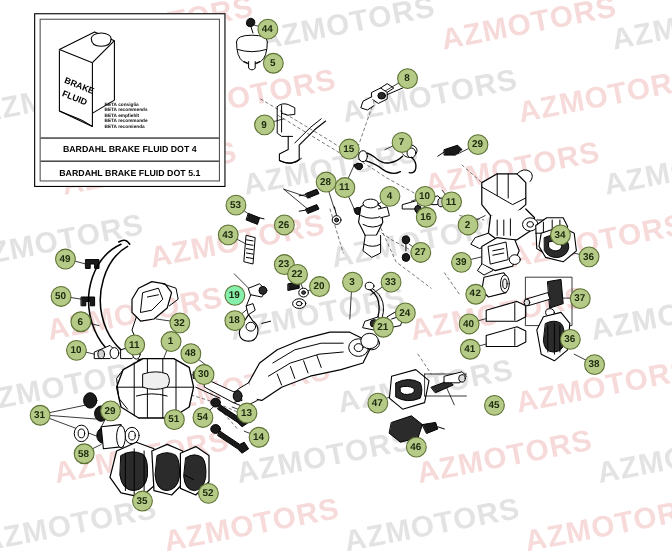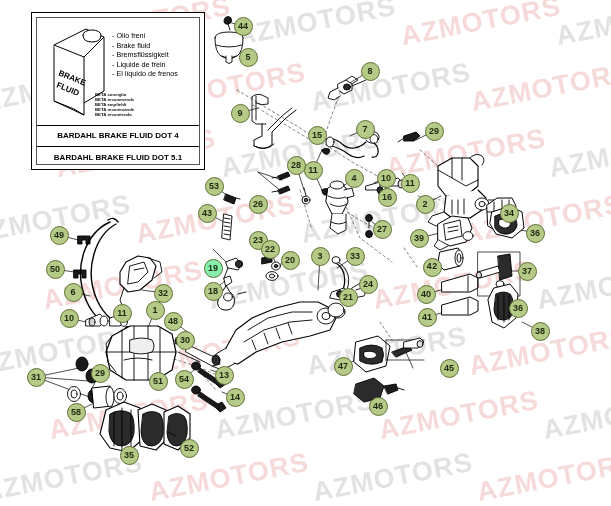--- a/index.html
+++ b/index.html
@@ -444,27 +444,20 @@
         <path d="M14 22 L44 34 L44 92 L34 86"></path>
         <path d="M44 34 L64 14"></path>
         <ellipse cx="52" cy="12" rx="9" ry="5"></ellipse>
         <path d="M43 12 q0 7 9 7 q9 0 9 -7"></path>
         <path d="M14 78 L44 92"></path>
       </g>
       <text x="18" y="52" font-family="Liberation Sans, sans-serif" font-size="8" font-weight="bold" fill="#000" transform="rotate(22 18 52)">BRAKE</text>
       <text x="16" y="64" font-family="Liberation Sans, sans-serif" font-size="8" font-weight="bold" fill="#000" transform="rotate(22 16 64)">FLUID</text>
     </svg>
 
-    <div class="fl-lines">
-      <div>- Olio freni</div>
-      <div>- Brake fluid</div>
-      <div>- Bremsflüssigkeit</div>
-      <div>- Liquide de frein</div>
-      <div>- El líquido de frenos</div>
-    </div>
 
     <div class="fl-beta">
       <div>BETA consiglia</div>
       <div>BETA recommends</div>
       <div>BETA empfiehlt</div>
       <div>BETA recommande</div>
       <div>BETA recomienda</div>
     </div>
 
     <div class="fl-sep" style="top:112px;"></div>

